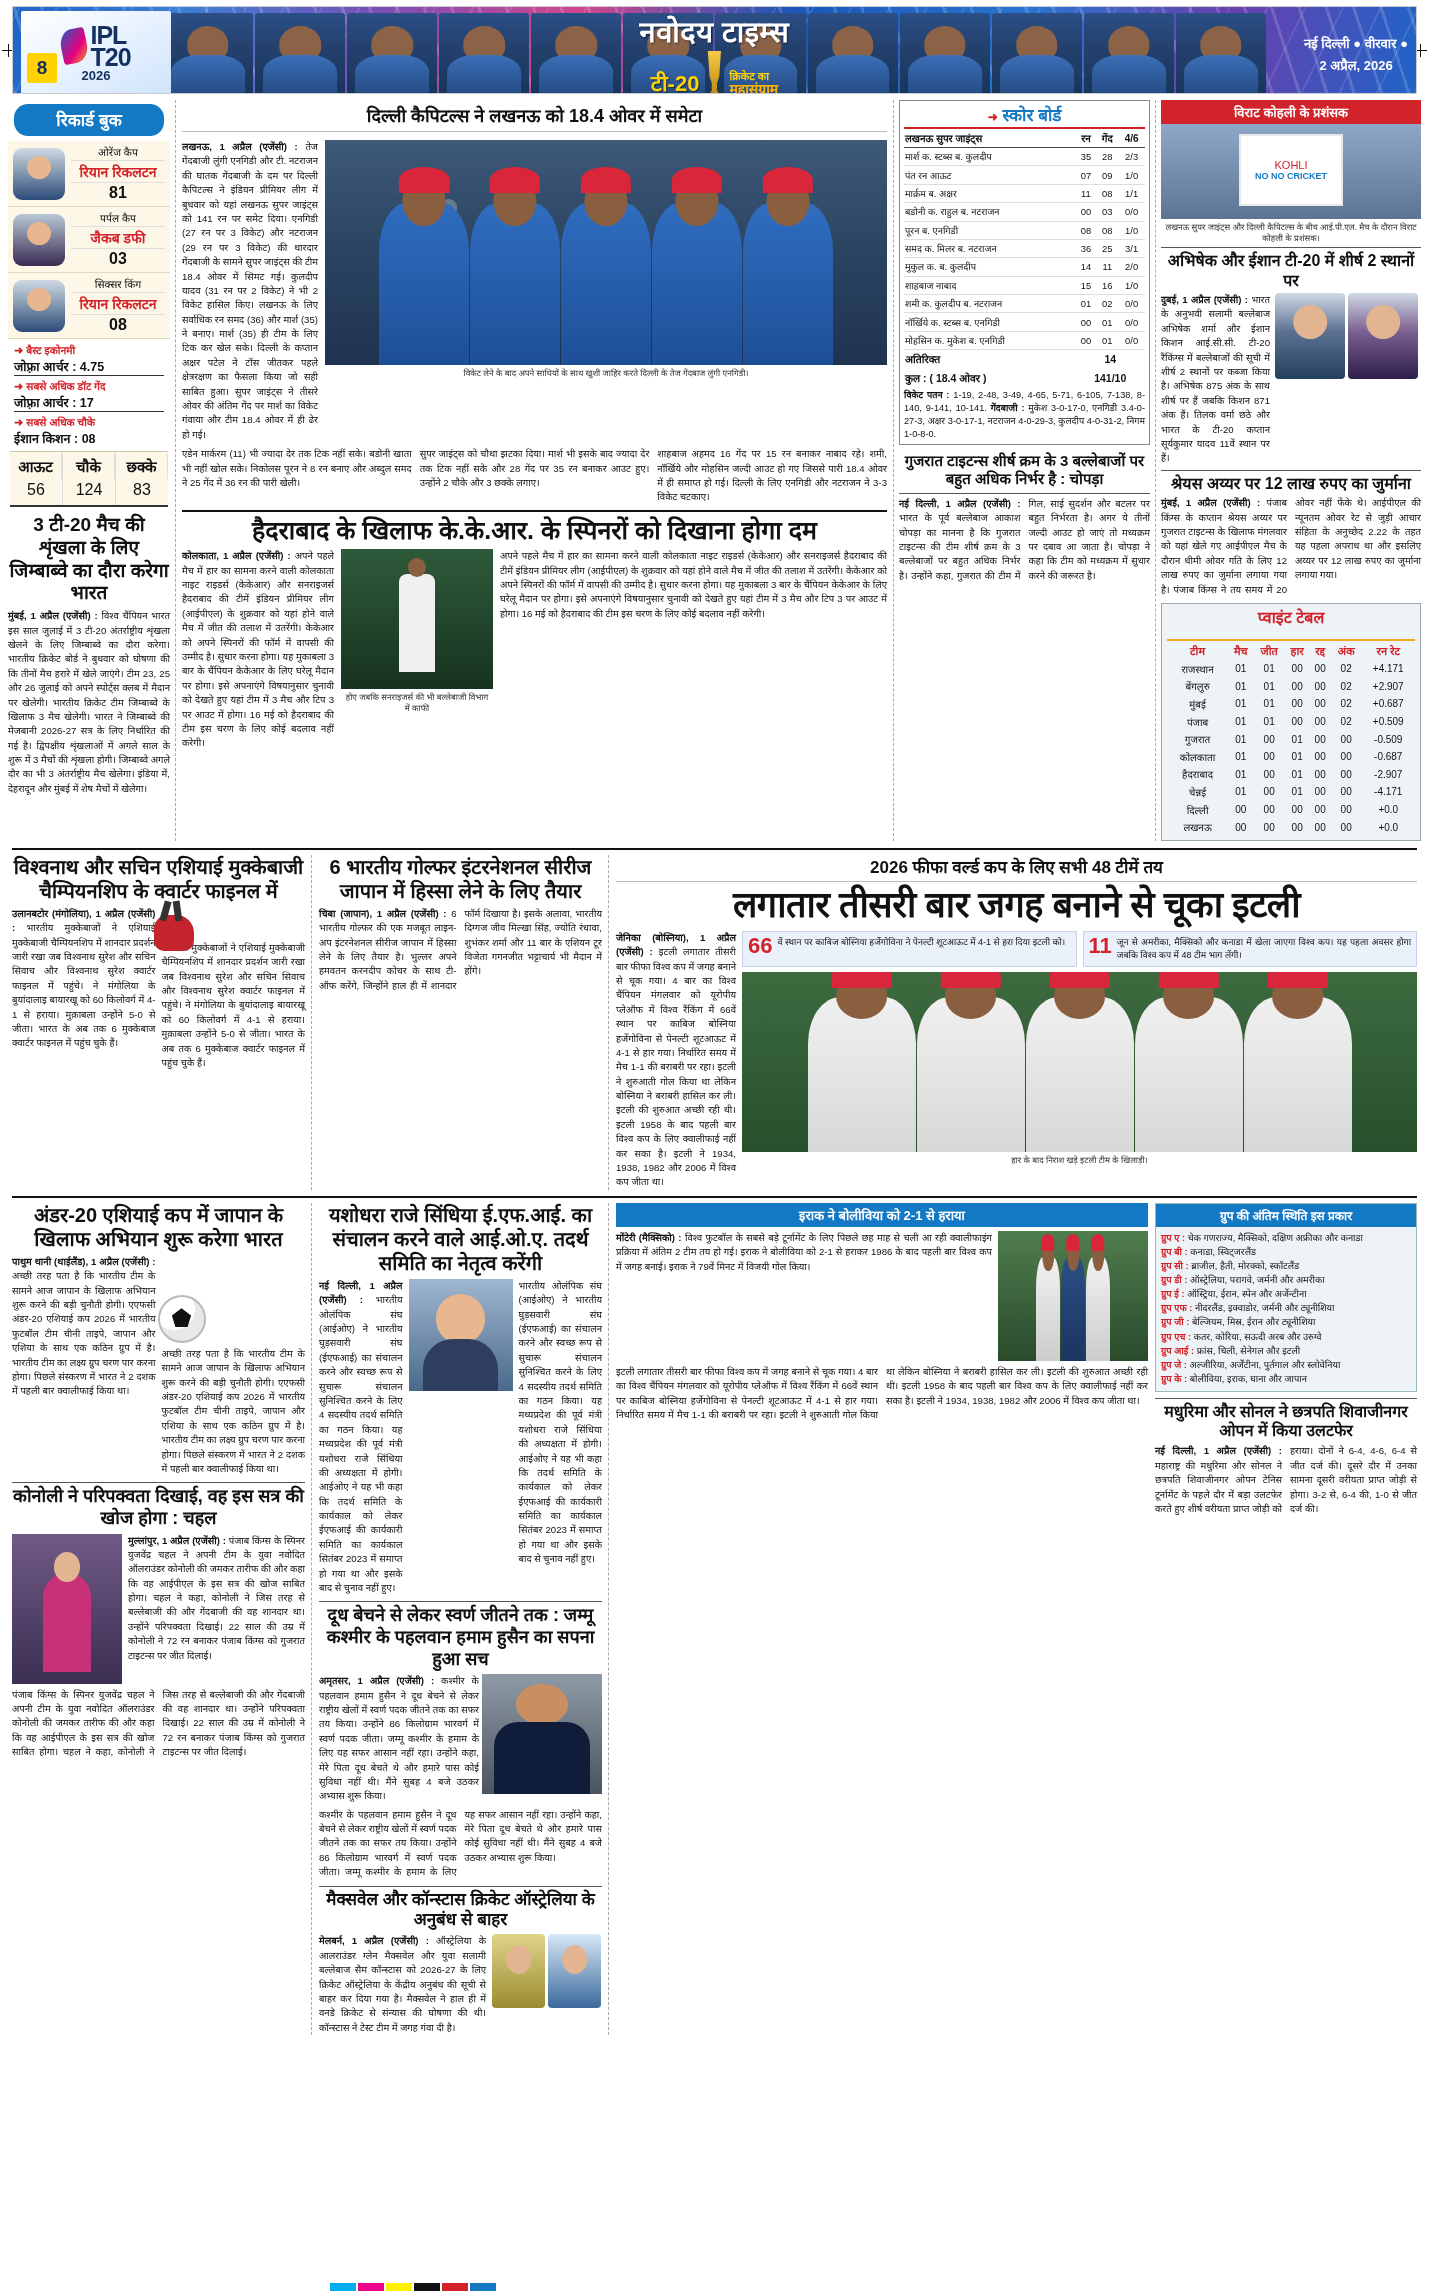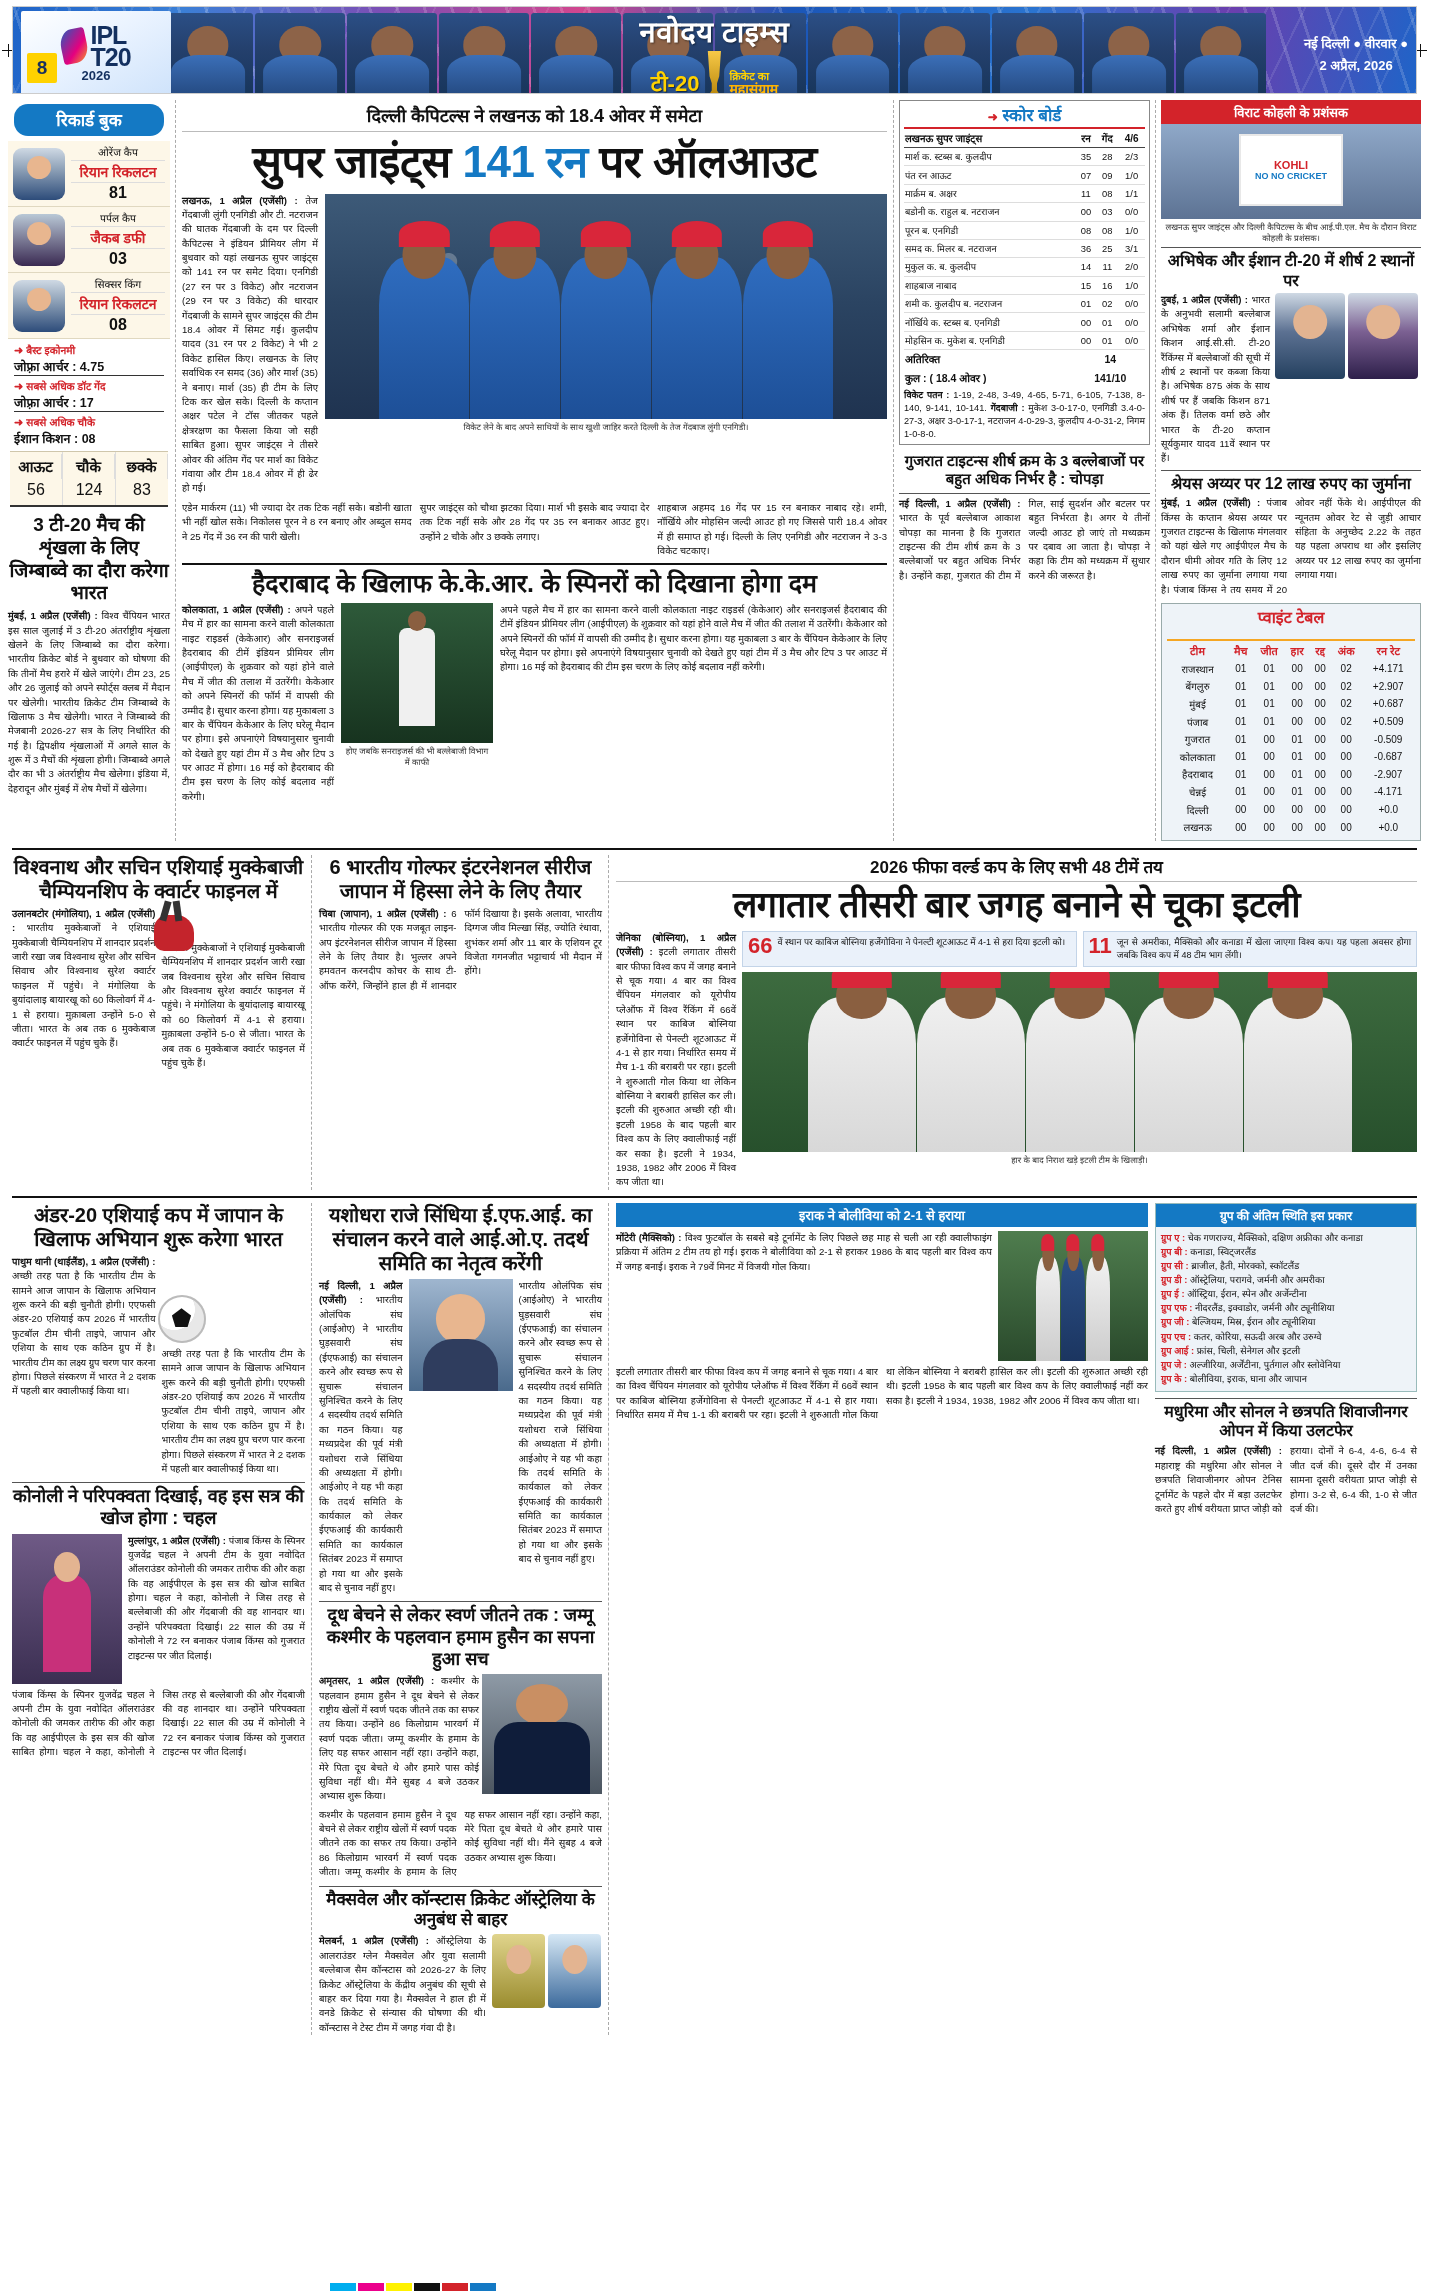--- a/index.html
+++ b/index.html
@@ -125,21 +125,21 @@
   .qtxt{font-size:9px;line-height:1.45;text-align:justify;}
   .grpbox{background:#eef3f8;border:1px solid #9bb;padding:3px 5px 5px;}
   .grp-line{font-size:9.4px;line-height:1.5;}
   .grp-line b{color:#d3232a;}
   .sec-sep{border-top:2px solid #111;margin:5px 0 4px;}
   .thin-sep{border-top:1px solid #555;margin:4px 0 3px;}
 
   .fan-photo{height:95px;background:linear-gradient(180deg,#8fa8c8,#5d7394);position:relative;overflow:hidden;}
   .placard{position:absolute;left:30%;top:10%;width:40%;height:76%;background:#fff;border:2px solid #e8e8e8;
      display:flex;flex-direction:column;align-items:center;justify-content:center;}
-  .placard .l1{color:#d3232a;font-weight:bold;font-size:11px;}
+  .placard .l1{color:#d3232a;font-weight:normal;font-size:11px;}
   .placard .l2{color:#1479c4;font-weight:bold;font-size:9px;}
 
   .cmyk{position:absolute;left:330px;bottom:4px;display:flex;gap:2px;}
   .cmyk span{width:26px;height:8px;display:block;}
   .regmark{position:absolute;width:13px;height:13px;}
   .regmark::before,.regmark::after{content:"";position:absolute;background:#111;}
   .regmark::before{left:6px;top:0;width:1px;height:13px;}
   .regmark::after{top:6px;left:0;height:1px;width:13px;}
 
   .flexrow{display:flex;}
@@ -264,23 +264,20 @@
       <div class="hl3" style="margin-top:7px;font-size:19px;">3 टी-20 मैच की शृंखला के लिए जिम्बाब्वे का दौरा करेगा भारत</div>
       <div class="body-txt" style="margin-top:4px;">
         <b>मुंबई, 1 अप्रैल (एजेंसी) :</b>
         <span>विश्व चैंपियन भारत इस साल जुलाई में 3 टी-20 अंतर्राष्ट्रीय शृंखला खेलने के लिए जिम्बाब्वे का दौरा करेगा। भारतीय क्रिकेट बोर्ड ने बुधवार को घोषणा की कि तीनों मैच हरारे में खेले जाएंगे। टीम 23, 25 और 26 जुलाई को अपने स्पोर्ट्स क्लब में मैदान पर खेलेगी। भारतीय क्रिकेट टीम जिम्बाब्वे के खिलाफ 3 मैच खेलेगी। भारत ने जिम्बाब्वे की मेजबानी 2026-27 सत्र के लिए निर्धारित की गई है। द्विपक्षीय शृंखलाओं में अगले साल के शुरू में 3 मैचों की शृंखला होगी। जिम्बाब्वे अगले दौर का भी 3 अंतर्राष्ट्रीय मैच खेलेगा। इंडिया में, देहरादून और मुंबई में शेष मैचों में खेलेगा।</span>
       </div>
     </div>
 
     <div style="flex:1;padding:0 6px;">
       <div class="kicker">दिल्ली कैपिटल्स ने लखनऊ को 18.4 ओवर में समेटा</div>
       <div class="rule" style="border-top:1px solid #bbb;"></div>
-      <h1 class="main" style="margin-top:6px;">
-        <span>सुपर जाइंट्स </span><span class="hl">141 रन </span><span>पर ऑलआउट</span>
-      </h1>
 
       <div class="flexrow" style="margin-top:8px;gap:7px;">
         <div style="width:136px;">
           <div class="body-txt">
             <b>लखनऊ, 1 अप्रैल (एजेंसी) :</b>
             <span>तेज गेंदबाजी लुंगी एनगिडी और टी. नटराजन की घातक गेंदबाजी के दम पर दिल्ली कैपिटल्स ने इंडियन प्रीमियर लीग में बुधवार को यहां लखनऊ सुपर जाइंट्स को 141 रन पर समेट दिया। एनगिडी (27 रन पर 3 विकेट) और नटराजन (29 रन पर 3 विकेट) की धारदार गेंदबाजी के सामने सुपर जाइंट्स की टीम 18.4 ओवर में सिमट गई।</span>
             <span>कुलदीप यादव (31 रन पर 2 विकेट) ने भी 2 विकेट हासिल किए। लखनऊ के लिए सर्वाधिक रन समद (36) और मार्श (35) ने बनाए। मार्श (35) ही टीम के लिए टिक कर खेल सके।</span>
             <span>दिल्ली के कप्तान अक्षर पटेल ने टॉस जीतकर पहले क्षेत्ररक्षण का फैसला किया जो सही साबित हुआ। सुपर जाइंट्स ने तीसरे ओवर की अंतिम गेंद पर मार्श का विकेट गंवाया और टीम 18.4 ओवर में ही ढेर हो गई।</span>
           </div>
         </div>

